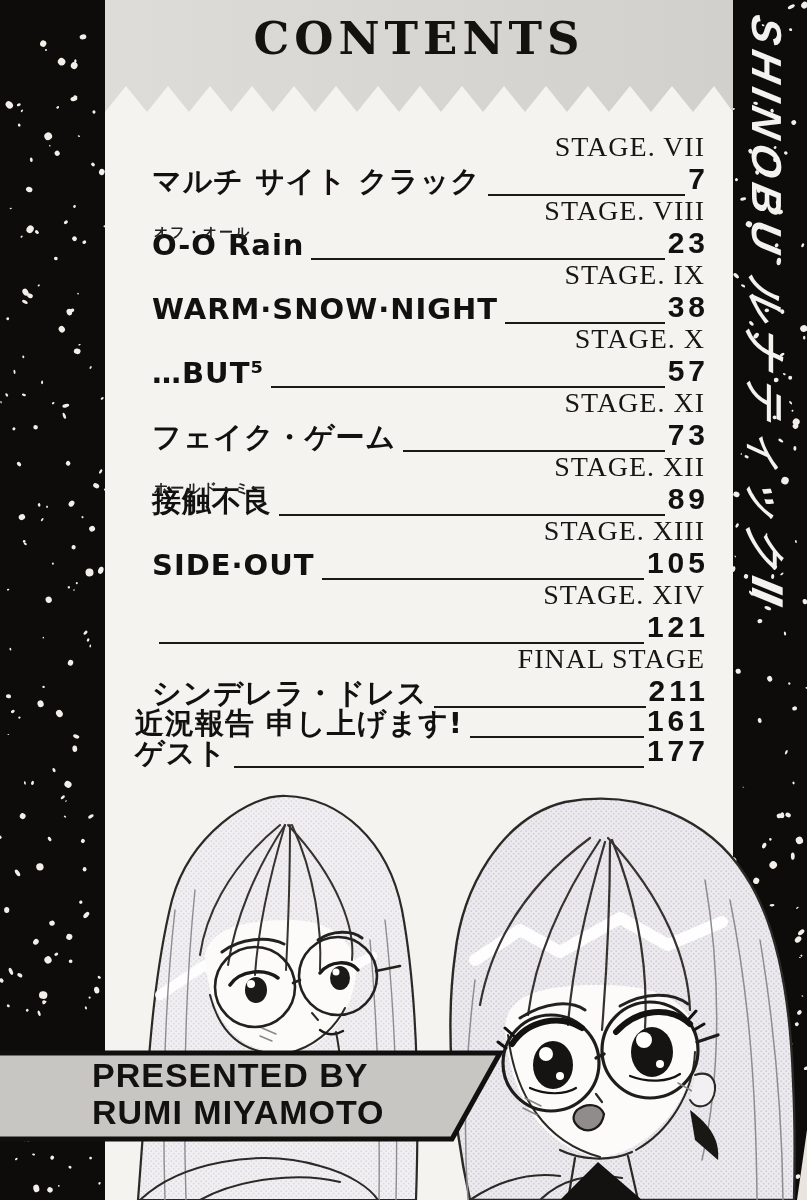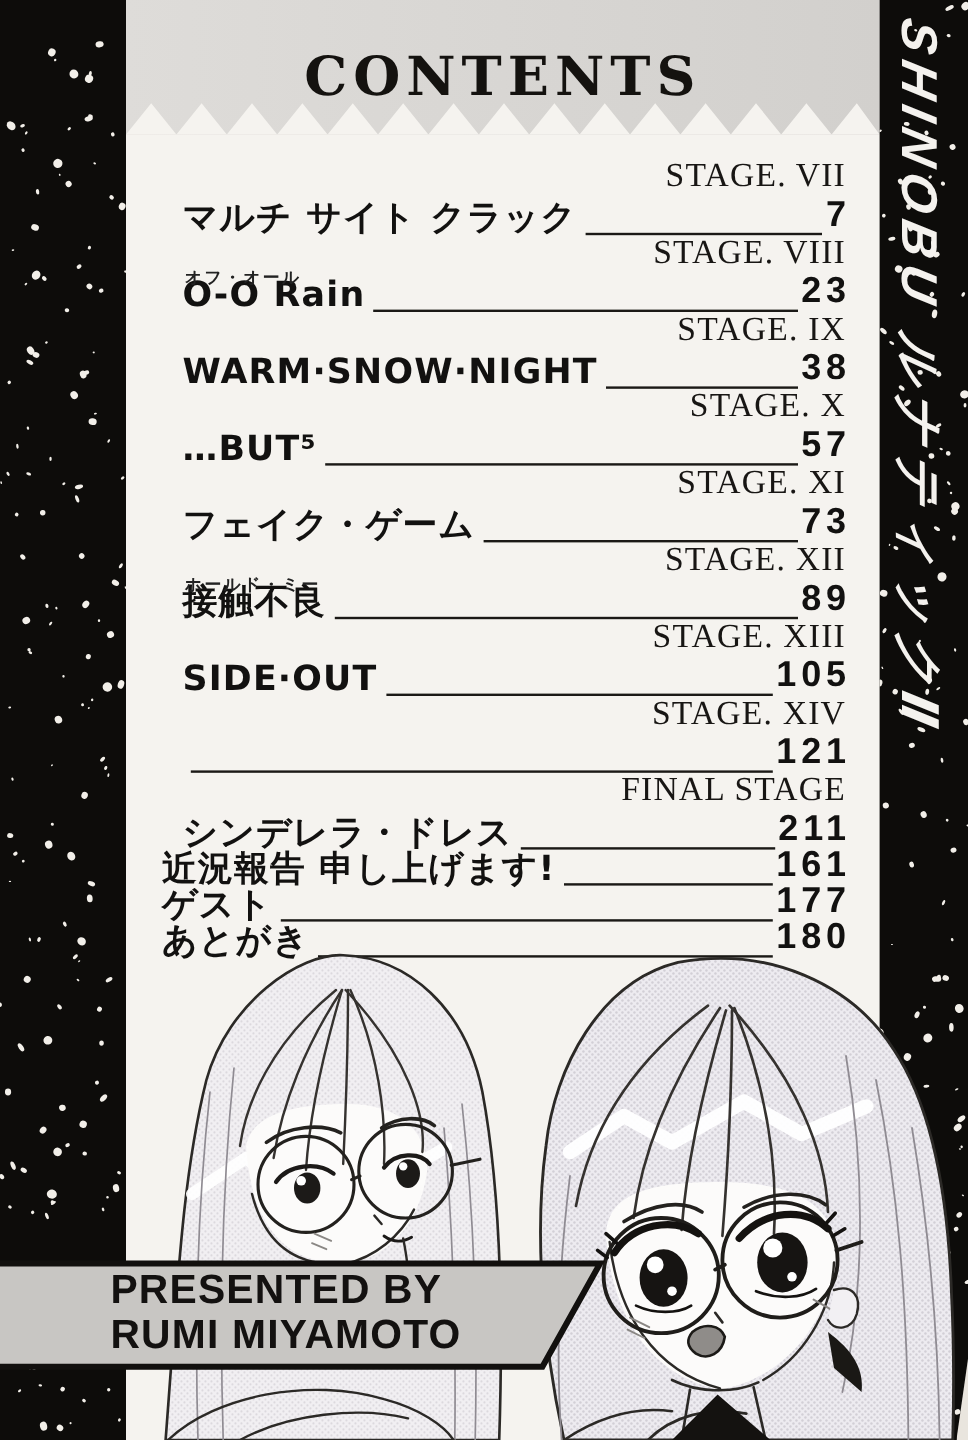--- a/index.html
+++ b/index.html
@@ -20,21 +20,21 @@
     font-size:42px;letter-spacing:7px;white-space:nowrap;z-index:2;
   }
   
   .header{
     position:absolute;left:105px;top:0;width:628px;height:112px;
     background:linear-gradient(90deg,#dedcd9,#d2d0cd);z-index:0;
   }
   .contents-title{
     position:absolute;left:0;top:12px;width:100%;text-align:center;
     font-family:"DejaVu Serif","Liberation Serif",serif;
-    font-weight:700;font-size:45px;letter-spacing:5px;color:#14120f;margin-top:25px;
+    font-weight:700;font-size:45px;letter-spacing:5px;color:#14120f;
   }
   .zigzag{position:absolute;left:0;bottom:0;width:628px;height:27px;display:block;}
   
   .toc{position:absolute;left:135px;top:132px;width:570px;z-index:2;}
   .row{height:64px;}
   .row.single{height:30px;}
   .stage{
     font-family:"Liberation Serif","DejaVu Serif",serif;
     font-size:28px;line-height:30px;height:30px;letter-spacing:1px;color:#181614;text-align:right;
   }
@@ -464,31 +464,20 @@
       <div class="trow">
         <span class="ttl">
           
           <span class="ttl-text">ゲスト</span>
         </span>
         <span class="leader"></span>
         <span class="pnum">177</span>
       </div>
     </div>
 
-    <div class="row single">
-
-      <div class="trow">
-        <span class="ttl">
-          
-          <span class="ttl-text">あとがき</span>
-        </span>
-        <span class="leader"></span>
-        <span class="pnum">180</span>
-      </div>
-    </div>
   </div>
 
   <svg class="illus" width="807" height="420" viewBox="0 0 807 420">
     <defs>
       <pattern id="ht1" width="5" height="5" patternUnits="userSpaceOnUse">
         <rect width="5" height="5" fill="#f1eff2"></rect>
         <circle cx="1.2" cy="1.2" r="0.9" fill="#dcd9de"></circle>
         <circle cx="3.7" cy="3.7" r="0.9" fill="#dcd9de"></circle>
       </pattern>
       <pattern id="ht2" width="5" height="5" patternUnits="userSpaceOnUse">

